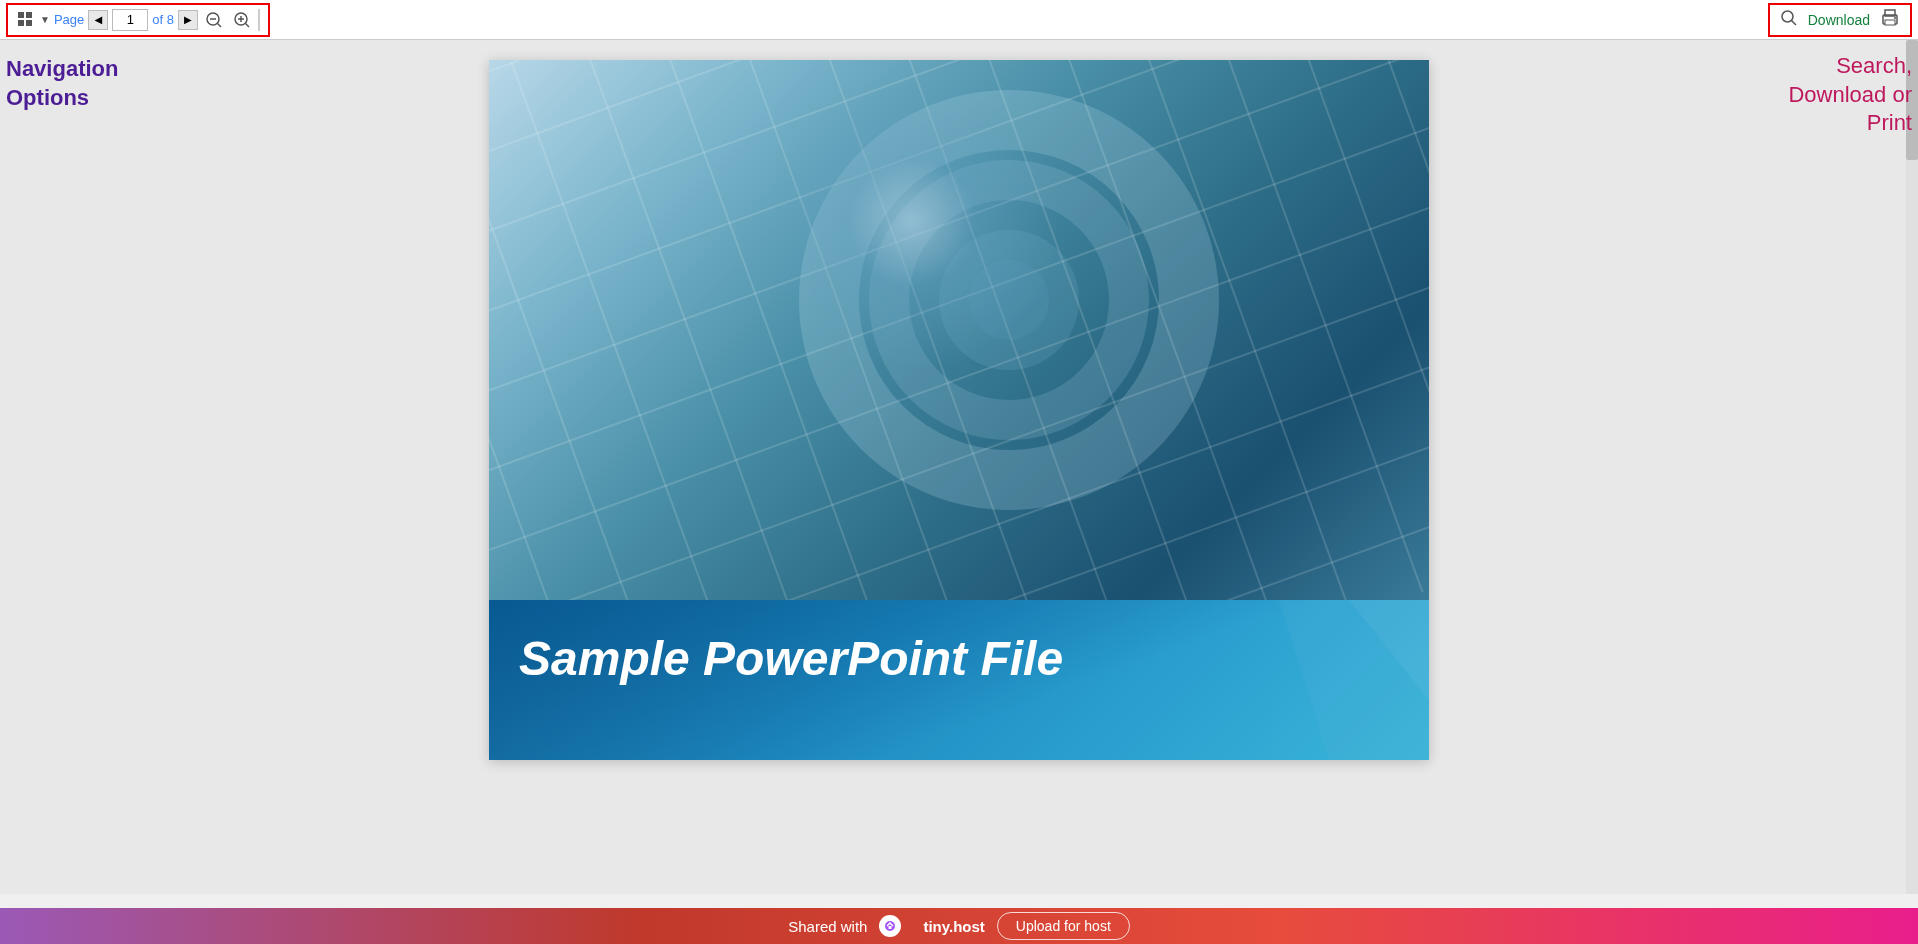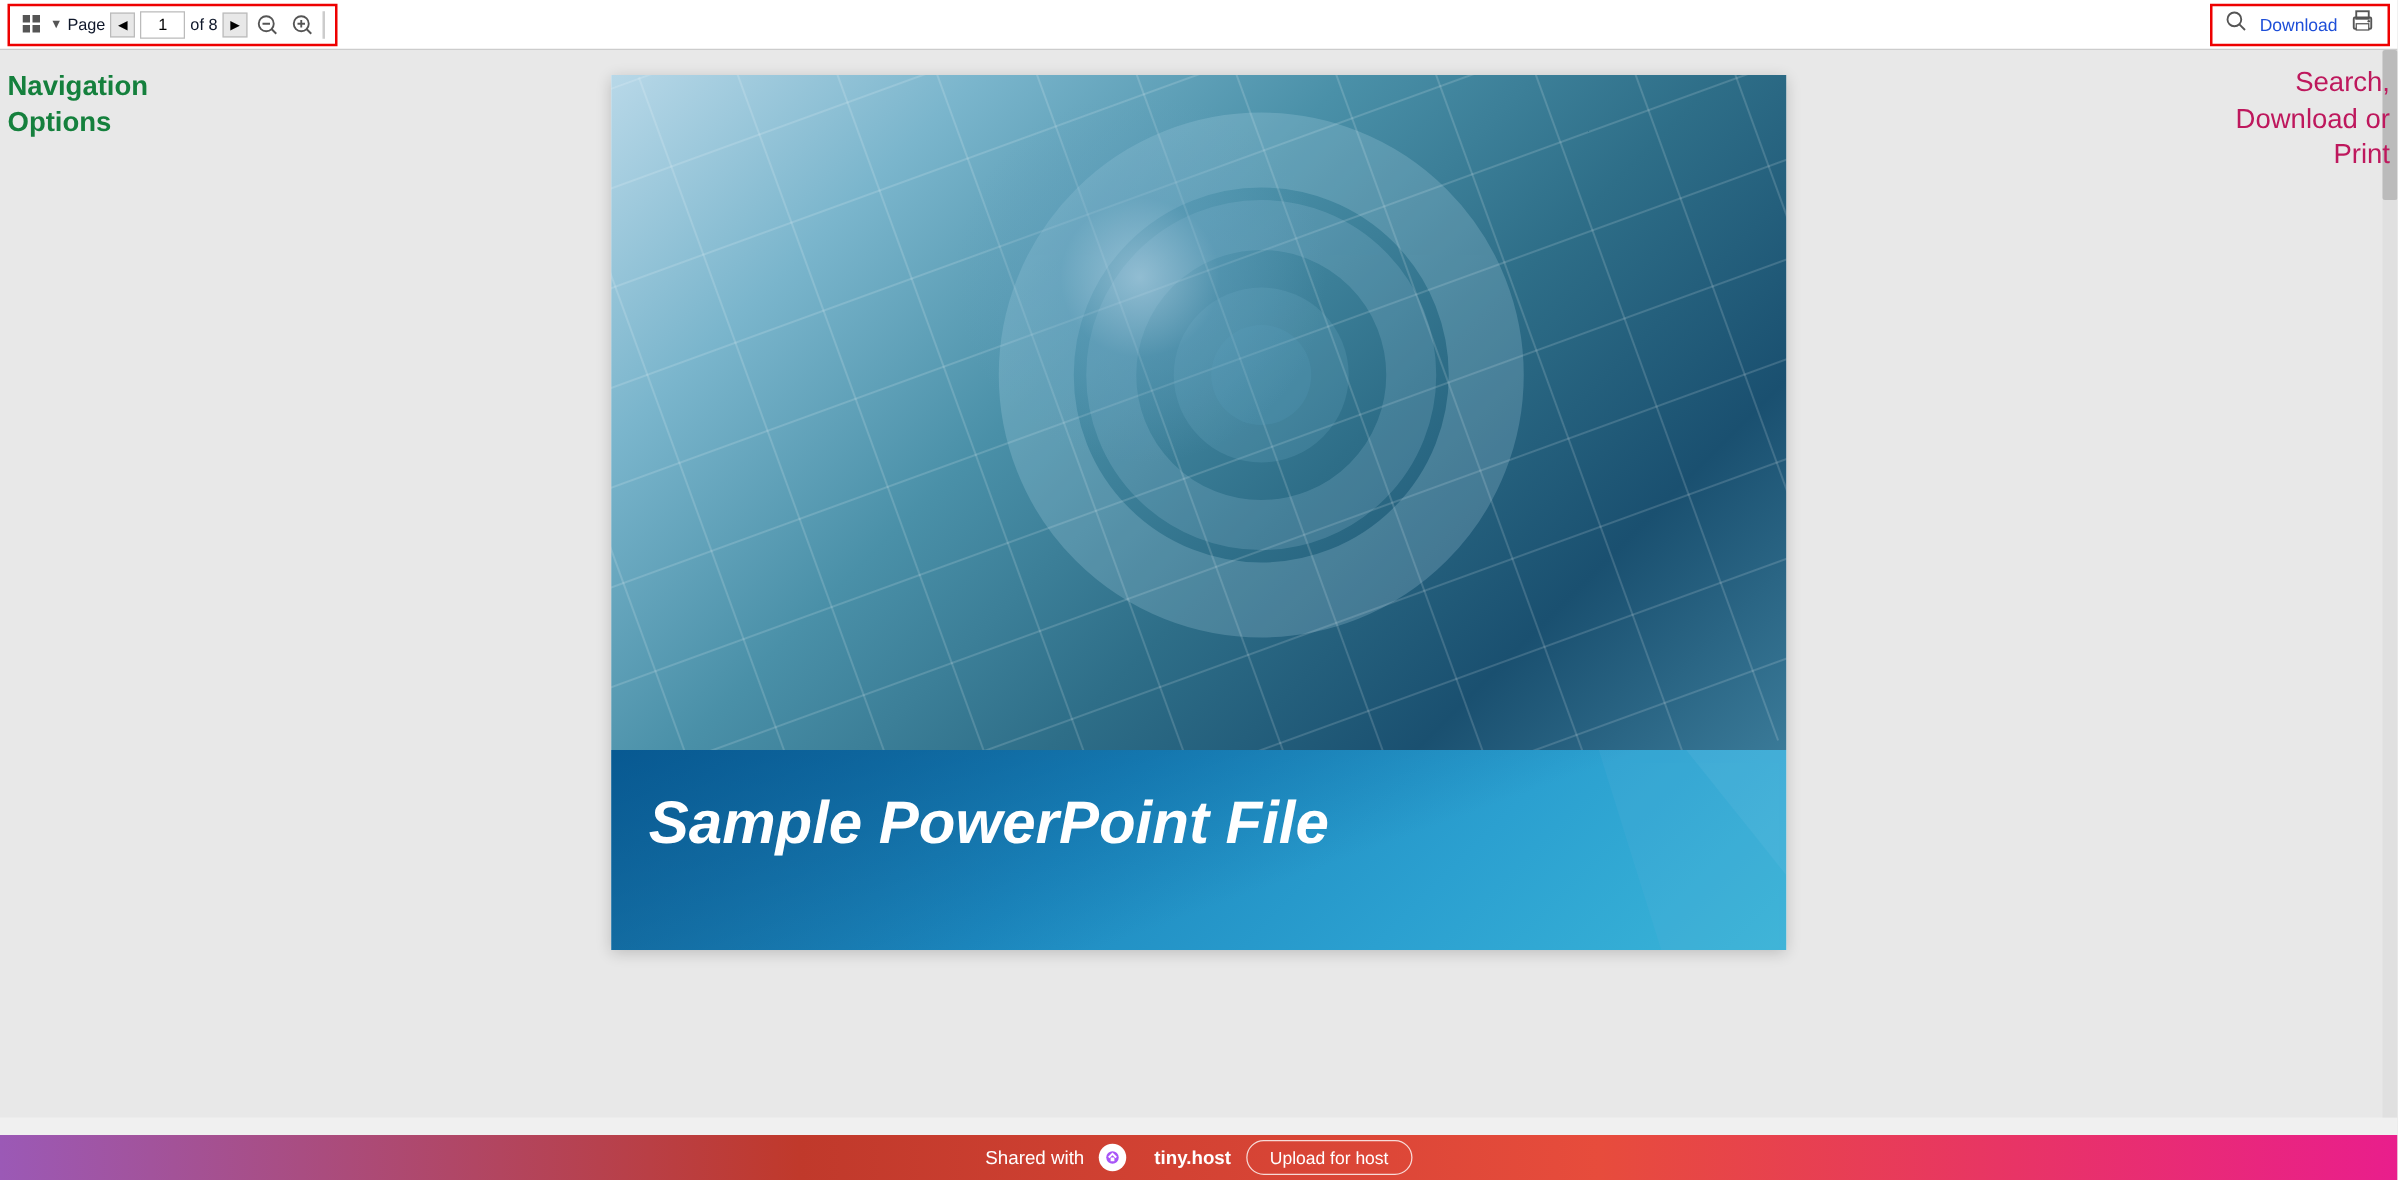--- a/index.html
+++ b/index.html
@@ -50,21 +50,21 @@
     .page-input {
       width: 36px; height: 22px;
       border: 1px solid #bbb;
       text-align: center;
       font-size: 13px;
       background: #fff;
     }
 
     .page-label {
       font-size: 13px;
-      color: #0f172a;
+      color: #3b82f6;
     }
 
     .zoom-btn {
       width: 24px; height: 24px;
       background: none;
       border: none;
       cursor: pointer;
       display: flex; align-items: center; justify-content: center;
       font-size: 16px;
       color: #444;
@@ -80,33 +80,33 @@
       width: 20px; height: 20px;
       display: flex; align-items: center; justify-content: center;
       cursor: pointer;
     }
 
     .toolbar-right .search-icon {
       font-size: 16px; color: #555; cursor: pointer;
     }
 
     .toolbar-right .download-btn {
-      font-size: 14px; color: #1d4ed8; cursor: pointer; border: none; background: none; font-weight: 500;
+      font-size: 14px; color: #15803d; cursor: pointer; border: none; background: none; font-weight: 500;
     }
 
     .toolbar-right .print-icon {
       font-size: 16px; color: #555; cursor: pointer;
     }
 
     
     #nav-annotation {
       position: absolute;
       top: 55px;
       left: 6px;
-      color: #15803d;
+      color: #4c1d95;
       font-size: 22px;
       font-weight: bold;
       line-height: 1.3;
       z-index: 20;
     }
 
     
     #search-annotation {
       position: absolute;
       top: 52px;

